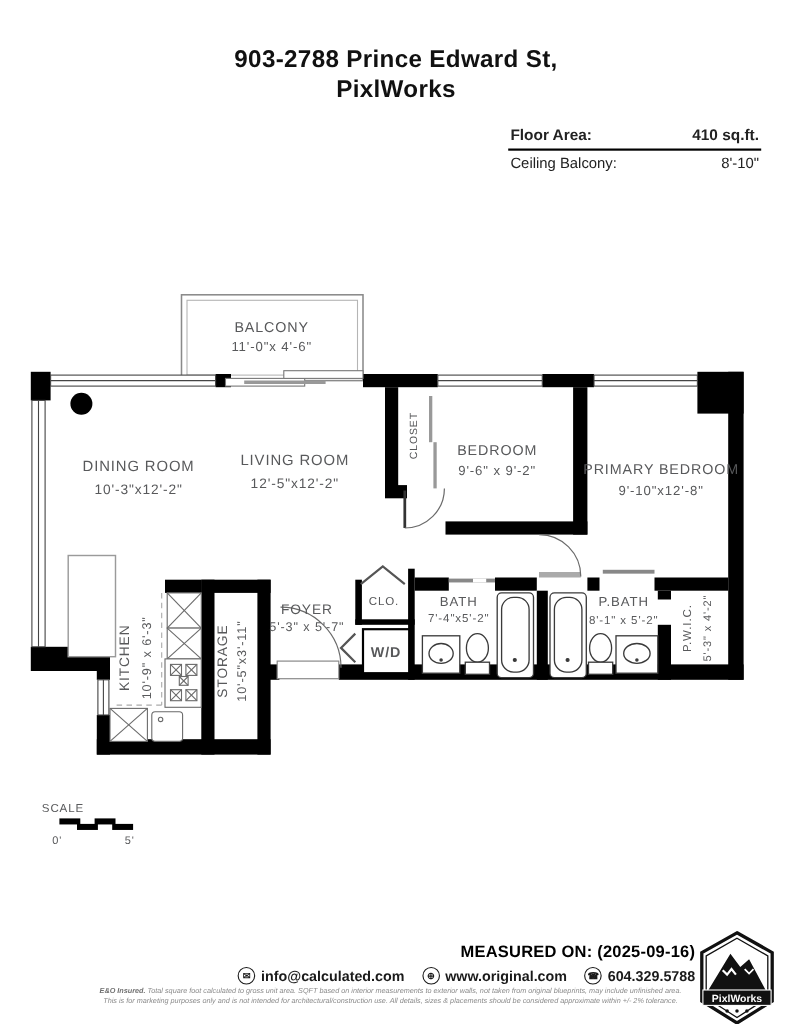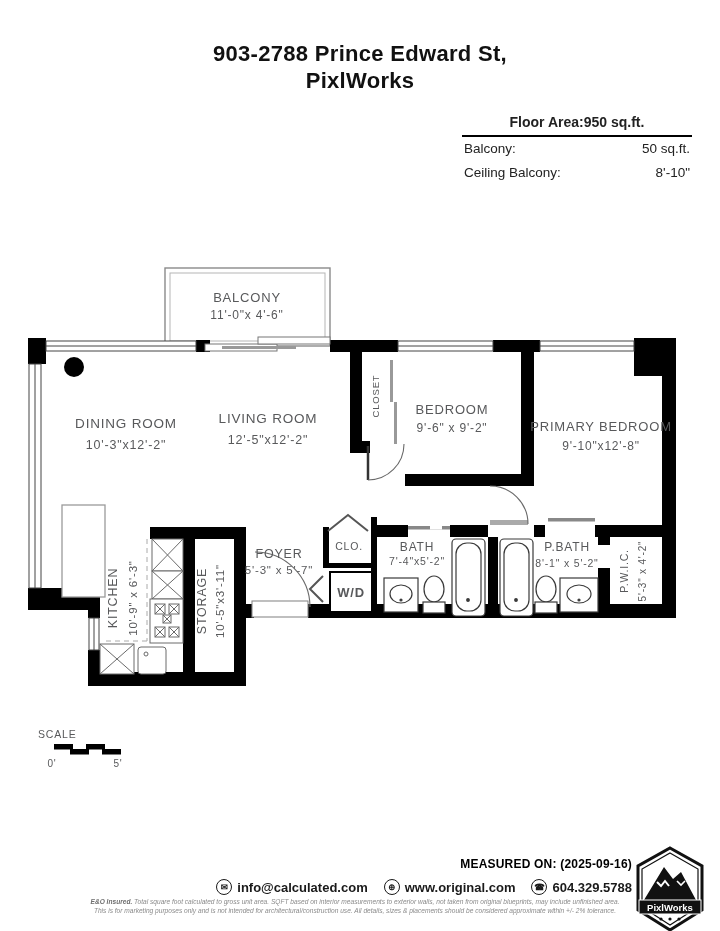--- a/index.html
+++ b/index.html
@@ -8,31 +8,31 @@
     font-family:"Liberation Sans", sans-serif;overflow:hidden;margin:0 auto;
   }
   
   .title{
     position:absolute;top:40px;left:0;width:720px;text-align:center;
     font-weight:700;color:#111;font-size:22px;line-height:27px;letter-spacing:.3px;
   }
   
   .info-panel{position:absolute;top:110px;left:462px;width:230px;font-size:13.5px;color:#222;}
   .info-row{display:flex;justify-content:space-between;padding:4px 2px 5px 2px;}
-  .info-row.em{font-weight:700;border-bottom:2.5px solid #000;font-size:14px;justify-content:center;}
+  .info-row.em{font-weight:700;border-bottom:2.5px solid #000;font-size:14px;}
   .info-row .lbl{text-align:left;}
   .info-row .val{text-align:right;}
   
   svg.plan{position:absolute;left:20px;top:255px;}
   svg.plan text{
     font-family:"Liberation Sans", sans-serif;fill:#58595b;letter-spacing:.8px;
   }
   
   .measured{
-    position:absolute;top:857px;right:88px;font-weight:700;font-size:12px;color:#000;letter-spacing:.2px;
+    position:absolute;top:857px;right:88px;font-weight:700;font-size:15px;color:#000;letter-spacing:.2px;
   }
   .contact{
     position:absolute;top:879px;right:88px;display:flex;gap:16px;align-items:center;
     font-weight:700;font-size:13px;color:#1a1a1a;
   }
   .contact .item{display:flex;align-items:center;gap:5px;}
   .cicon{
     display:inline-flex;align-items:center;justify-content:center;
     width:14px;height:14px;border:1.3px solid #1a1a1a;border-radius:50%;
     font-size:8.5px;line-height:1;color:#1a1a1a;
@@ -50,25 +50,21 @@
 <div class="page">
 
   <div class="title">
     <div>903-2788 Prince Edward St,</div>
     <div>PixlWorks</div>
   </div>
 
   <div class="info-panel">
     <div class="info-row em">
       <span class="lbl">Floor Area:</span>
-      <span class="val">950 sq.ft.</span>
-    </div>
-    <div class="info-row">
-      <span class="lbl">Balcony:</span>
-      <span class="val">50 sq.ft.</span>
+      <span class="val">410 sq.ft.</span>
     </div>
     <div class="info-row">
       <span class="lbl">Ceiling Balcony:</span>
       <span class="val">8'-10"</span>
     </div>
   </div>
 
   <svg class="plan" width="680" height="515" viewBox="20 255 680 515">
 
     <g>

